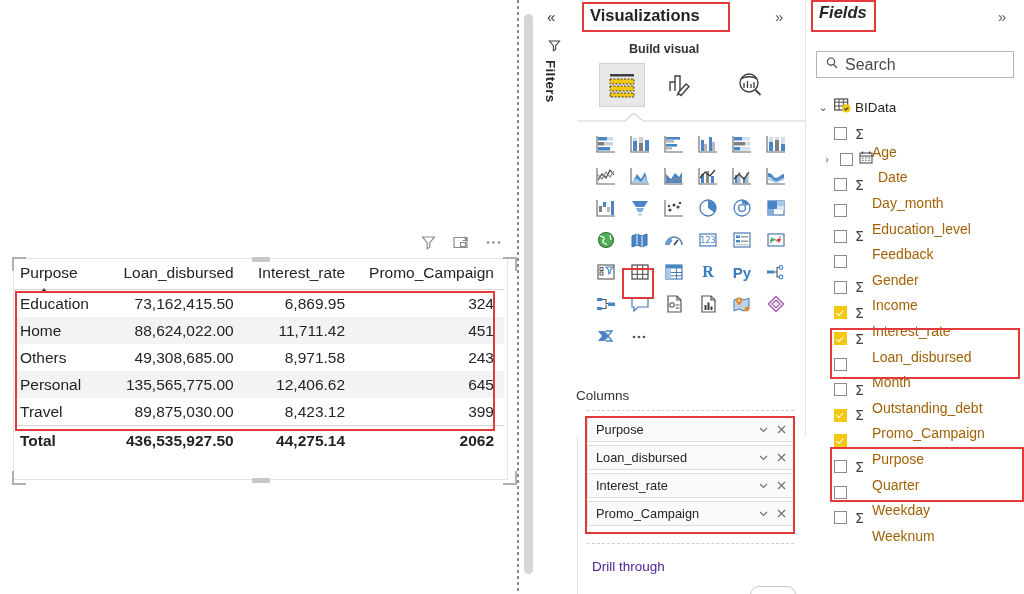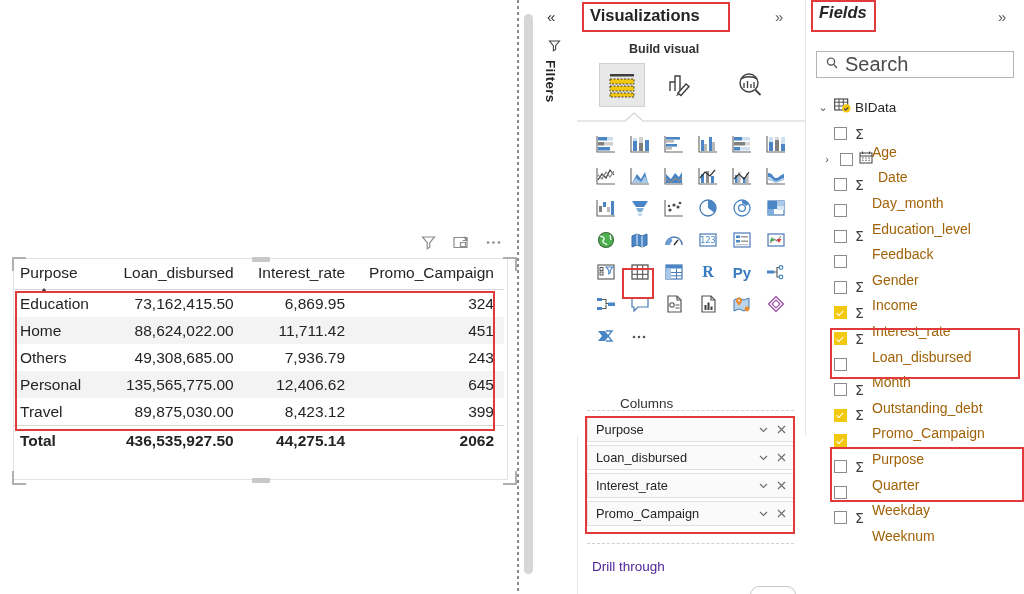--- a/index.html
+++ b/index.html
@@ -131,22 +131,22 @@
     display: grid; grid-template-columns: repeat(6, 34px);
     grid-auto-rows: 32px;
   }
   .viz-cell { display: flex; align-items: center; justify-content: center; position: relative; }
   #table-sel-box {
     position: absolute; left: 622px; top: 268px; width: 32px; height: 31px;
     border: 2.5px solid #e03a3a; box-sizing: border-box; pointer-events: none;
   }
 
   #columns-label {
-    position: absolute; left: 620px; top: 388px;
-    font-size: 13.5px; color: #333; font-weight: 500; margin-top: 8px;
+    position: absolute; left: 576px; top: 388px;
+    font-size: 13.5px; color: #333; font-weight: 500;
   }
   #wells {
     position: absolute; left: 587px; top: 410px; width: 207px;
     border-top: 1px dashed #d0d0d0; padding-top: 6px;
   }
   .well {
     height: 25px; margin: 0 0 3px 0; background: #fafafa;
     border: 1px solid #e0e0e0; box-sizing: border-box;
     display: flex; align-items: center; padding: 0 6px 0 8px;
     font-size: 12.8px; color: #252423;
@@ -183,21 +183,21 @@
     position: absolute; left: 5px; top: 0px; width: 65px; height: 32px;
     border: 2.5px solid #e03a3a; box-sizing: border-box;
   }
   #fields-chev { position: absolute; left: 192px; top: 8px; color: #5a5a5a; font-size: 15px; }
   #search-box {
     position: absolute; left: 10px; top: 51px; width: 198px; height: 27px;
     border: 1px solid #b5b5b5; box-sizing: border-box;
     display: flex; align-items: center; padding-left: 8px; gap: 6px;
     background: #fff;
   }
-  #search-ph { font-size: 20px; color: #4a4a4a; }
+  #search-ph { font-size: 16px; color: #4a4a4a; }
 
   #tree { position: absolute; left: 8px; top: 94px; width: 208px; }
   .tbl-row {
     display: flex; align-items: center; height: 27px; padding-left: 2px; gap: 4px;
   }
   .tbl-row .tname { font-size: 13.5px; color: #252423; }
   .fld-row {
     display: flex; align-items: center; height: 25.6px; padding-left: 20px; gap: 6px;
     position: relative;
   }
@@ -280,21 +280,21 @@
         </tr>
         <tr class="alt">
           <td class="col-purpose">Home</td>
           <td class="col-loan">88,624,022.00</td>
           <td class="col-rate">11,711.42</td>
           <td class="col-promo">451</td>
         </tr>
         <tr>
           <td class="col-purpose">Others</td>
           <td class="col-loan">49,308,685.00</td>
-          <td class="col-rate">7,936.79</td>
+          <td class="col-rate">8,971.58</td>
           <td class="col-promo">243</td>
         </tr>
         <tr class="alt">
           <td class="col-purpose">Personal</td>
           <td class="col-loan">135,565,775.00</td>
           <td class="col-rate">12,406.62</td>
           <td class="col-promo">645</td>
         </tr>
         <tr>
           <td class="col-purpose">Travel</td>

